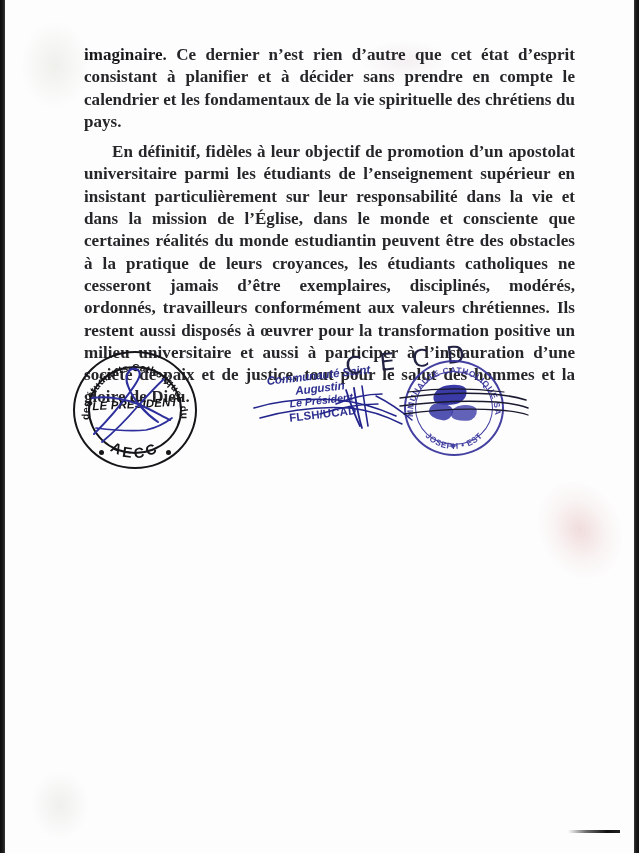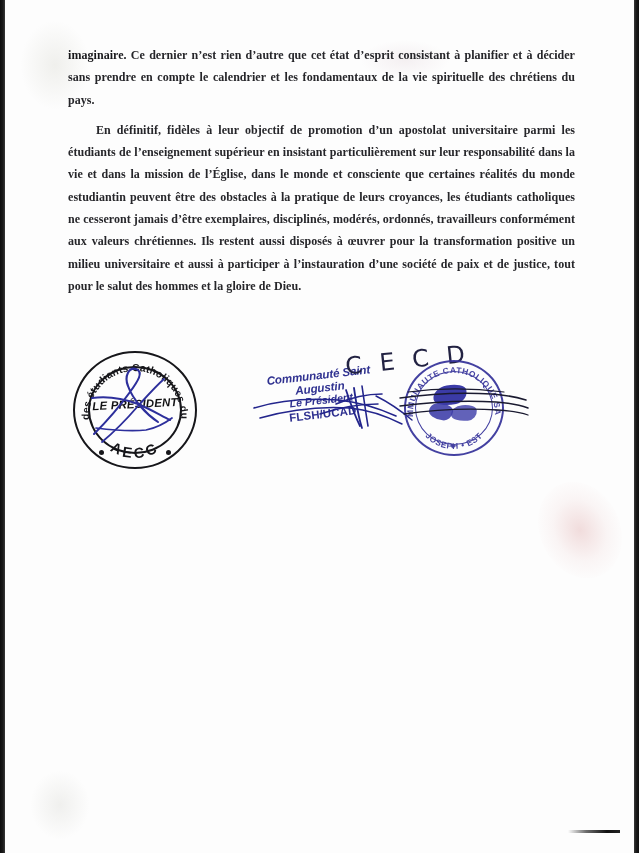--- a/index.html
+++ b/index.html
@@ -72,22 +72,22 @@
   }
 
   
   #letter-body {
     position: absolute;
     left: 68px;
     top: 44px;
     width: 507px;
   }
   .para {
-    margin: 0 0 10px 0;
-    font-size: 12px;
+    margin: 0 0 10px 16px;
+    font-size: 17px;
     line-height: 22.3px;
     color: #26262a;
     text-align: justify;
     font-weight: 600;
     letter-spacing: 0.05px;
     -webkit-font-smoothing: antialiased;
   }
   .para.indent { text-indent: 28px; }
   .para b, .lead-bold { font-weight: 800; color: #17171a; }
   .para.tight { margin-bottom: 8px; }

